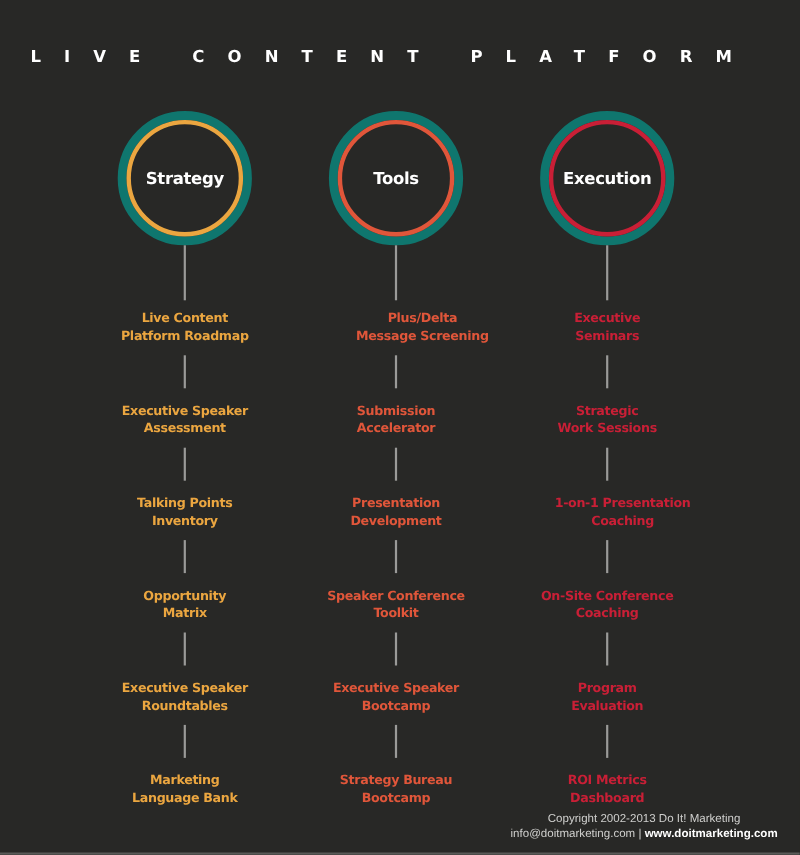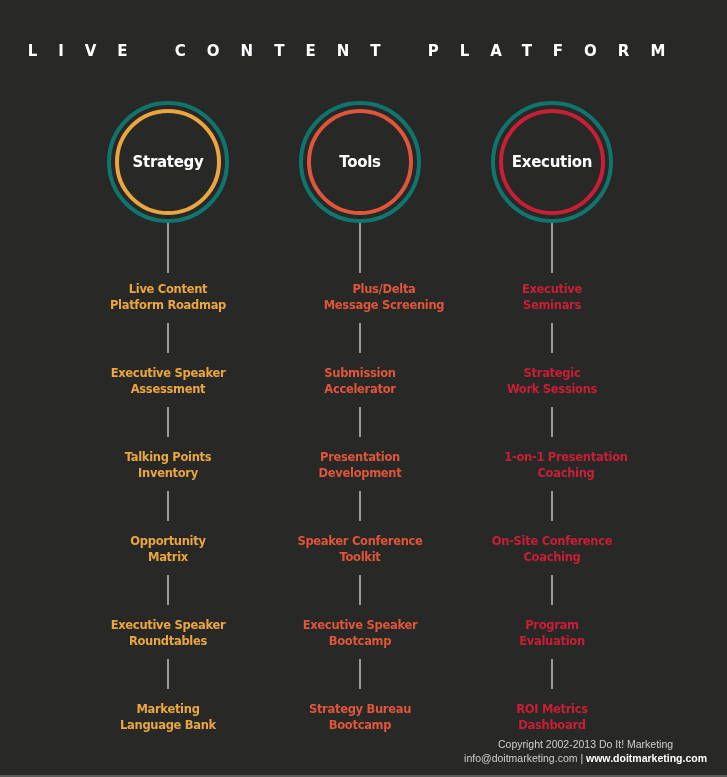--- a/index.html
+++ b/index.html
@@ -25,21 +25,21 @@
   }
   .column {
     position: absolute;
     top: 101px;
     width: 200px;
     display: flex; flex-direction: column; align-items: center;
   }
   .circle-outer {
     width: 122px; height: 122px;
     border-radius: 50%;
-    border: 4px solid #0f766e;
+    border: 8px solid #0f766e;
     box-sizing: border-box;
     display: flex; align-items: center; justify-content: center;
   }
   .circle-inner {
     width: 106px; height: 106px;
     border-radius: 50%;
     border: 4px solid;
     box-sizing: border-box;
     display: flex; align-items: center; justify-content: center;
     color: #ffffff;

